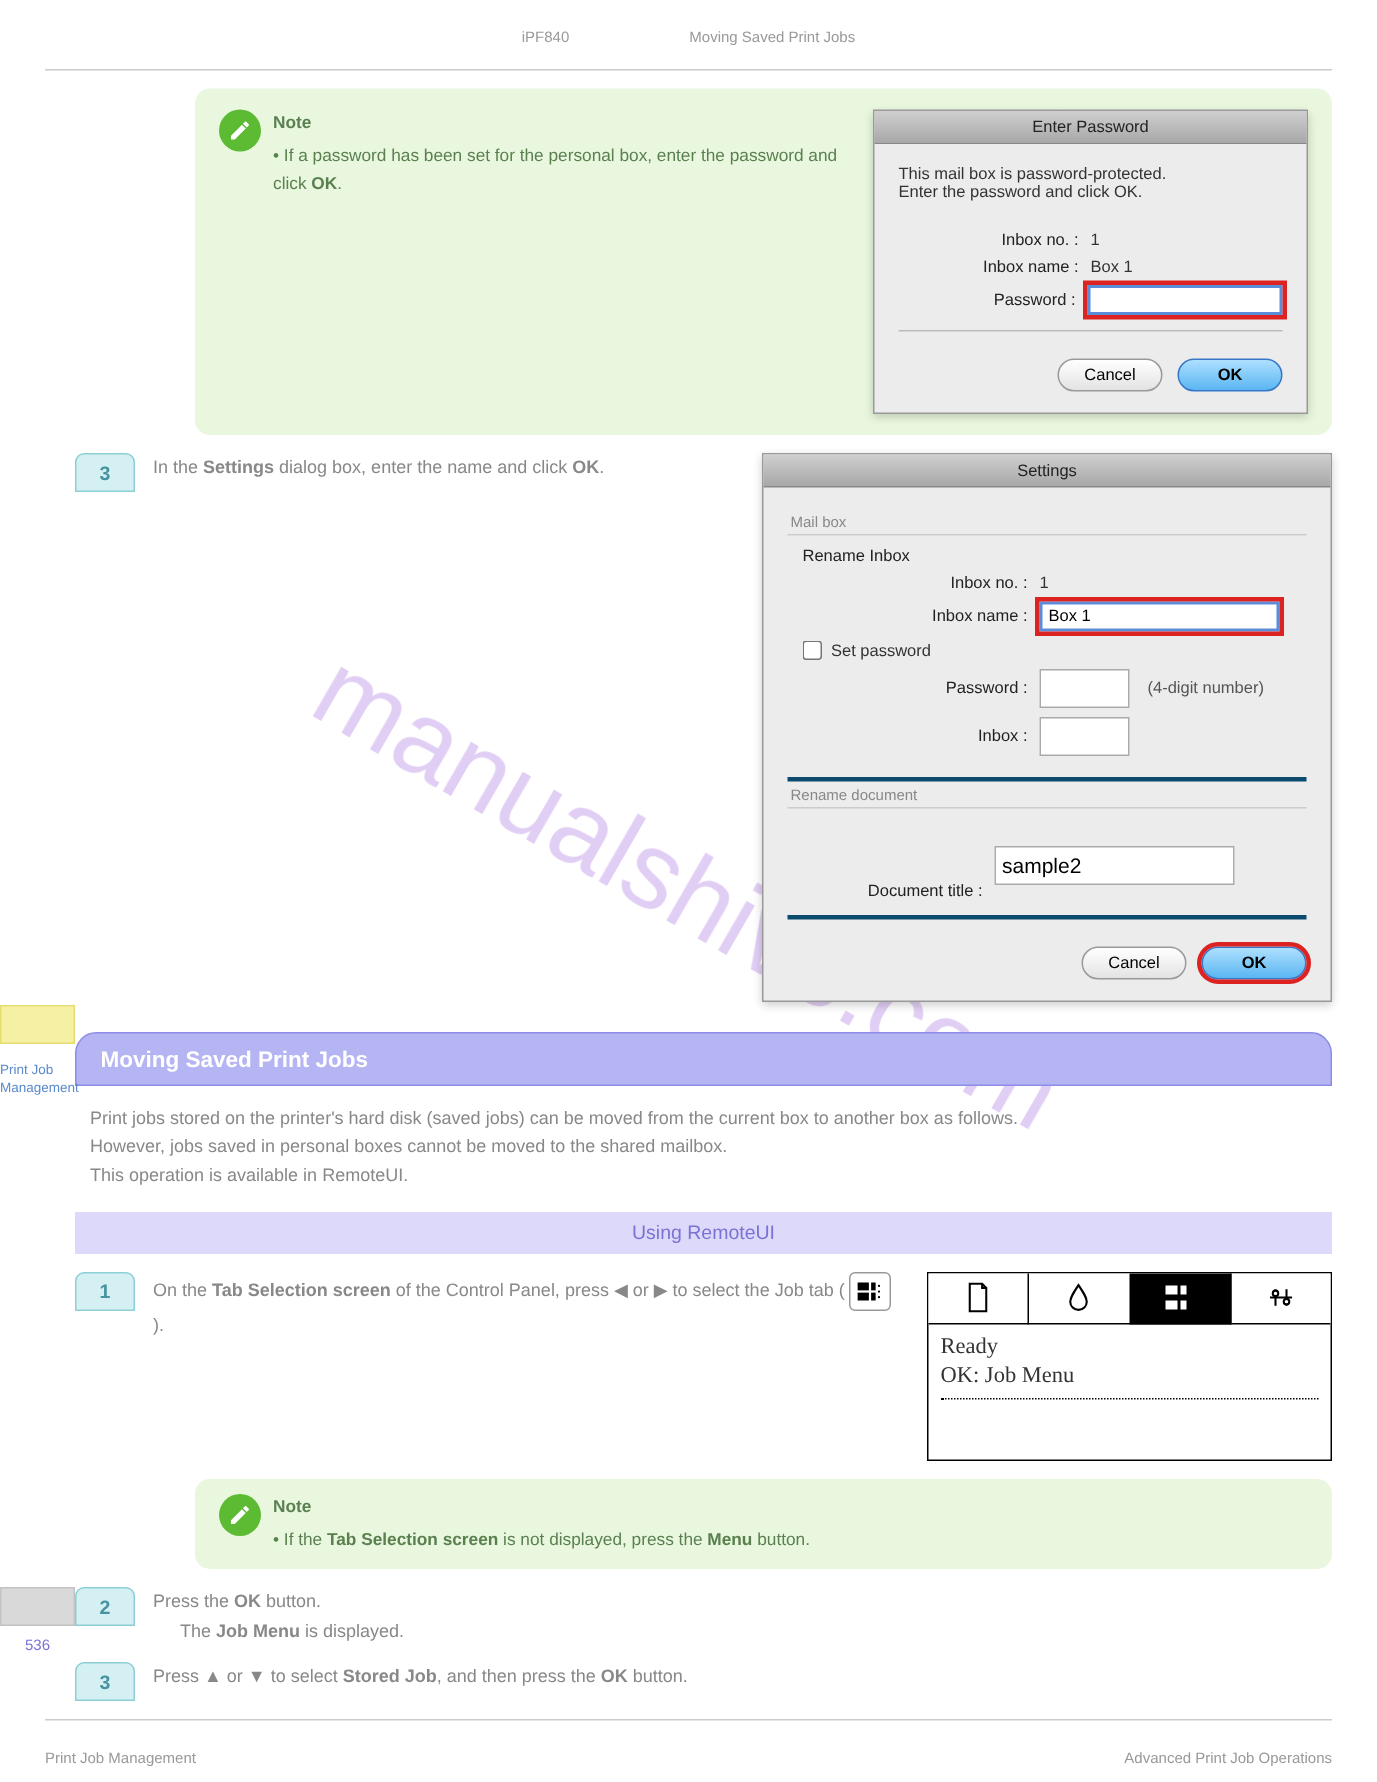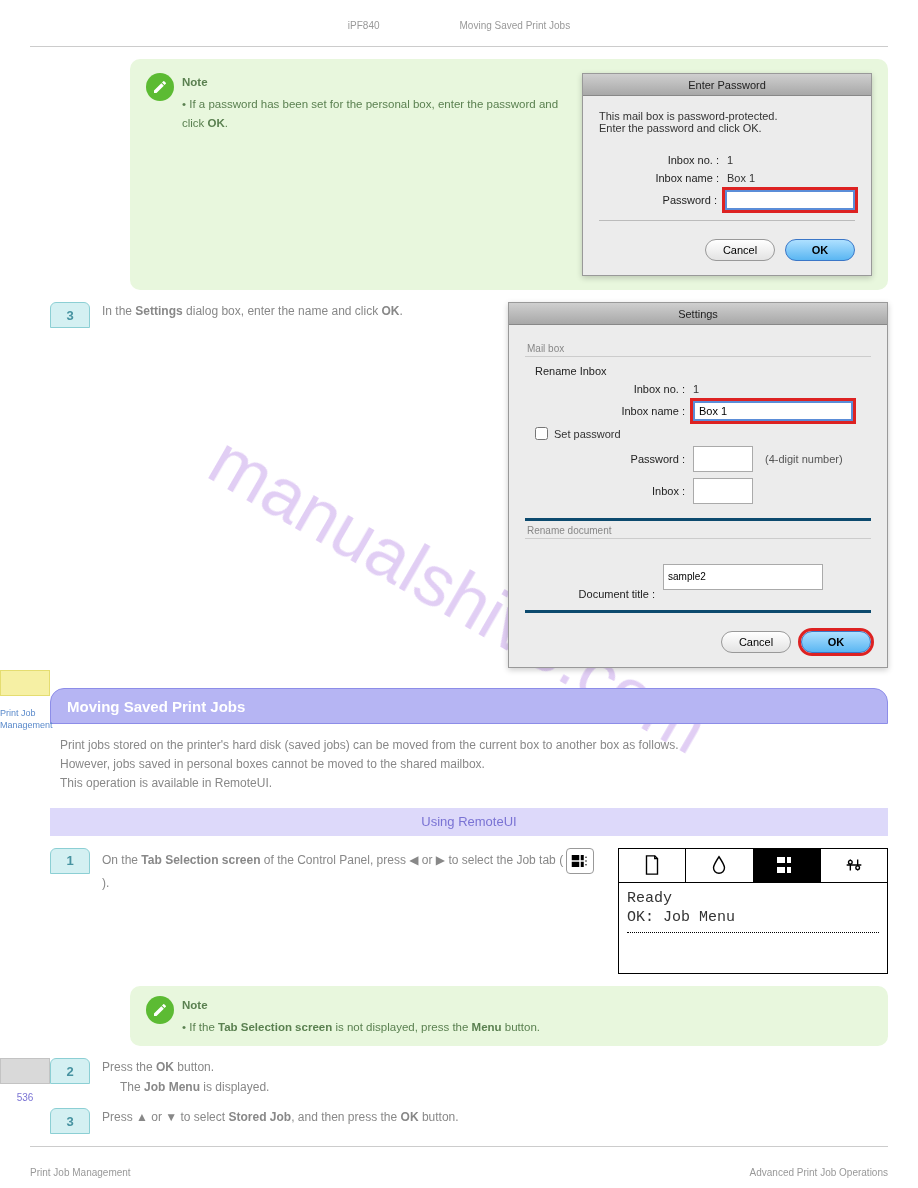--- a/index.html
+++ b/index.html
@@ -74,21 +74,21 @@
     border: 2px solid #5b8dd8;
     background: #fff;
     height: 20px;
     font-size: 11px;
     padding: 2px 4px;
   }
   .mac-input-plain {
     border: 1px solid #aaa;
     background: #fff;
     height: 18px;
-    font-size: 10px;
+    font-size: 14px;
     padding: 12px 4px;
   }
   .red-outline { outline: 3px solid #d22; }
   .mac-hr { border: none; border-top: 1px solid #bbb; margin: 10px 0; }
   .mac-btnrow { display: flex; justify-content: flex-end; gap: 10px; padding-top: 8px; }
   .mac-btn {
     min-width: 70px; height: 22px;
     border-radius: 11px;
     border: 1px solid #999;
     background: linear-gradient(#fff, #e3e3e3);
@@ -163,21 +163,21 @@
   .lcd-tabs { display: flex; background: #fff; }
   .lcd-tab {
     flex: 1;
     border-right: 1px solid #000;
     border-bottom: 1px solid #000;
     height: 34px;
     display: flex; align-items: center; justify-content: center;
   }
   .lcd-tab:last-child { border-right: none; }
   .lcd-tab.sel { background: #000; color: #fff; }
-  .lcd-body { padding: 6px 8px; font-family: Liberation Mono, monospace; font-size: 15px; line-height: 1.3; min-height: 90px; }
+  .lcd-body { padding: 6px 8px; font-family: Liberation Serif, serif; font-size: 15px; line-height: 1.3; min-height: 90px; }
   .lcd-body .dots { border-bottom: 1px dotted #000; height: 1px; margin: 4px 0; }
 
   .footer-row { display: flex; justify-content: space-between; font-size: 10px; color: #999; margin-top: 20px; }
   .footer-hr { border: none; border-top: 1px solid #ccc; margin: 8px 0 6px 0; }
 
   .pagenum {
     position: absolute; left: -30px; width: 50px;
     color: #7a73d4; font-size: 10px; text-align: center; padding-top: 6px;
   }
 </style>

